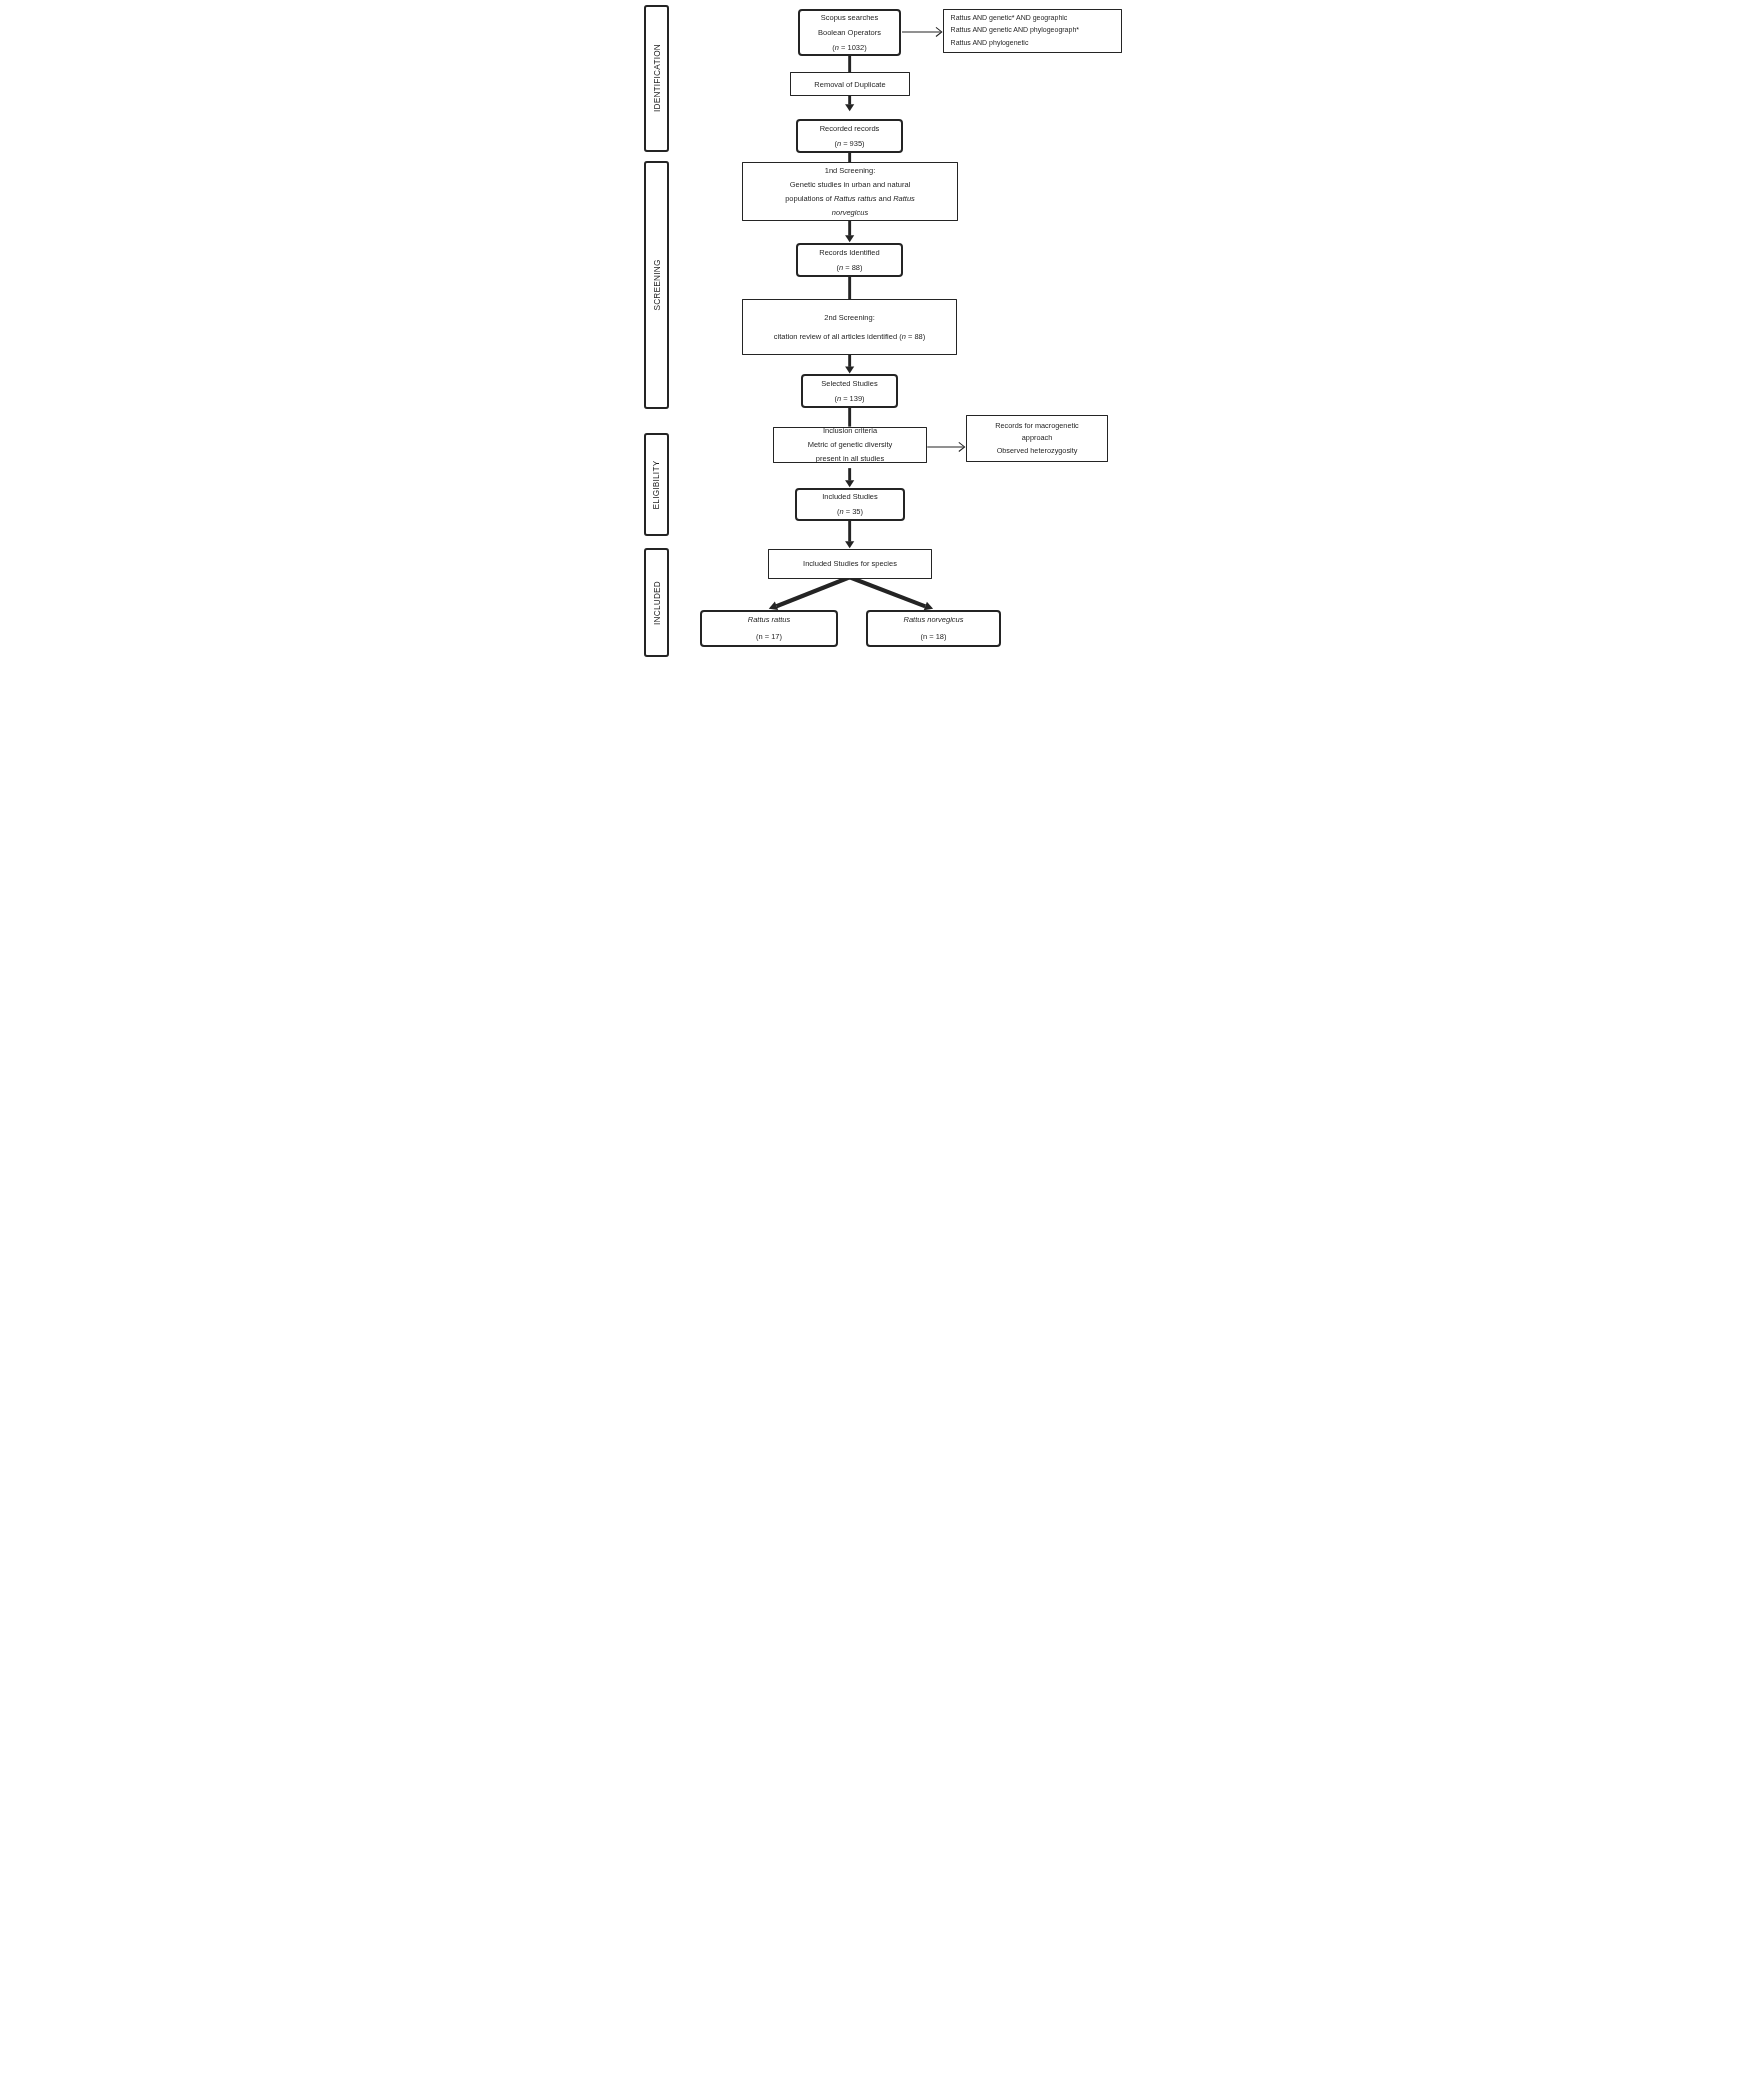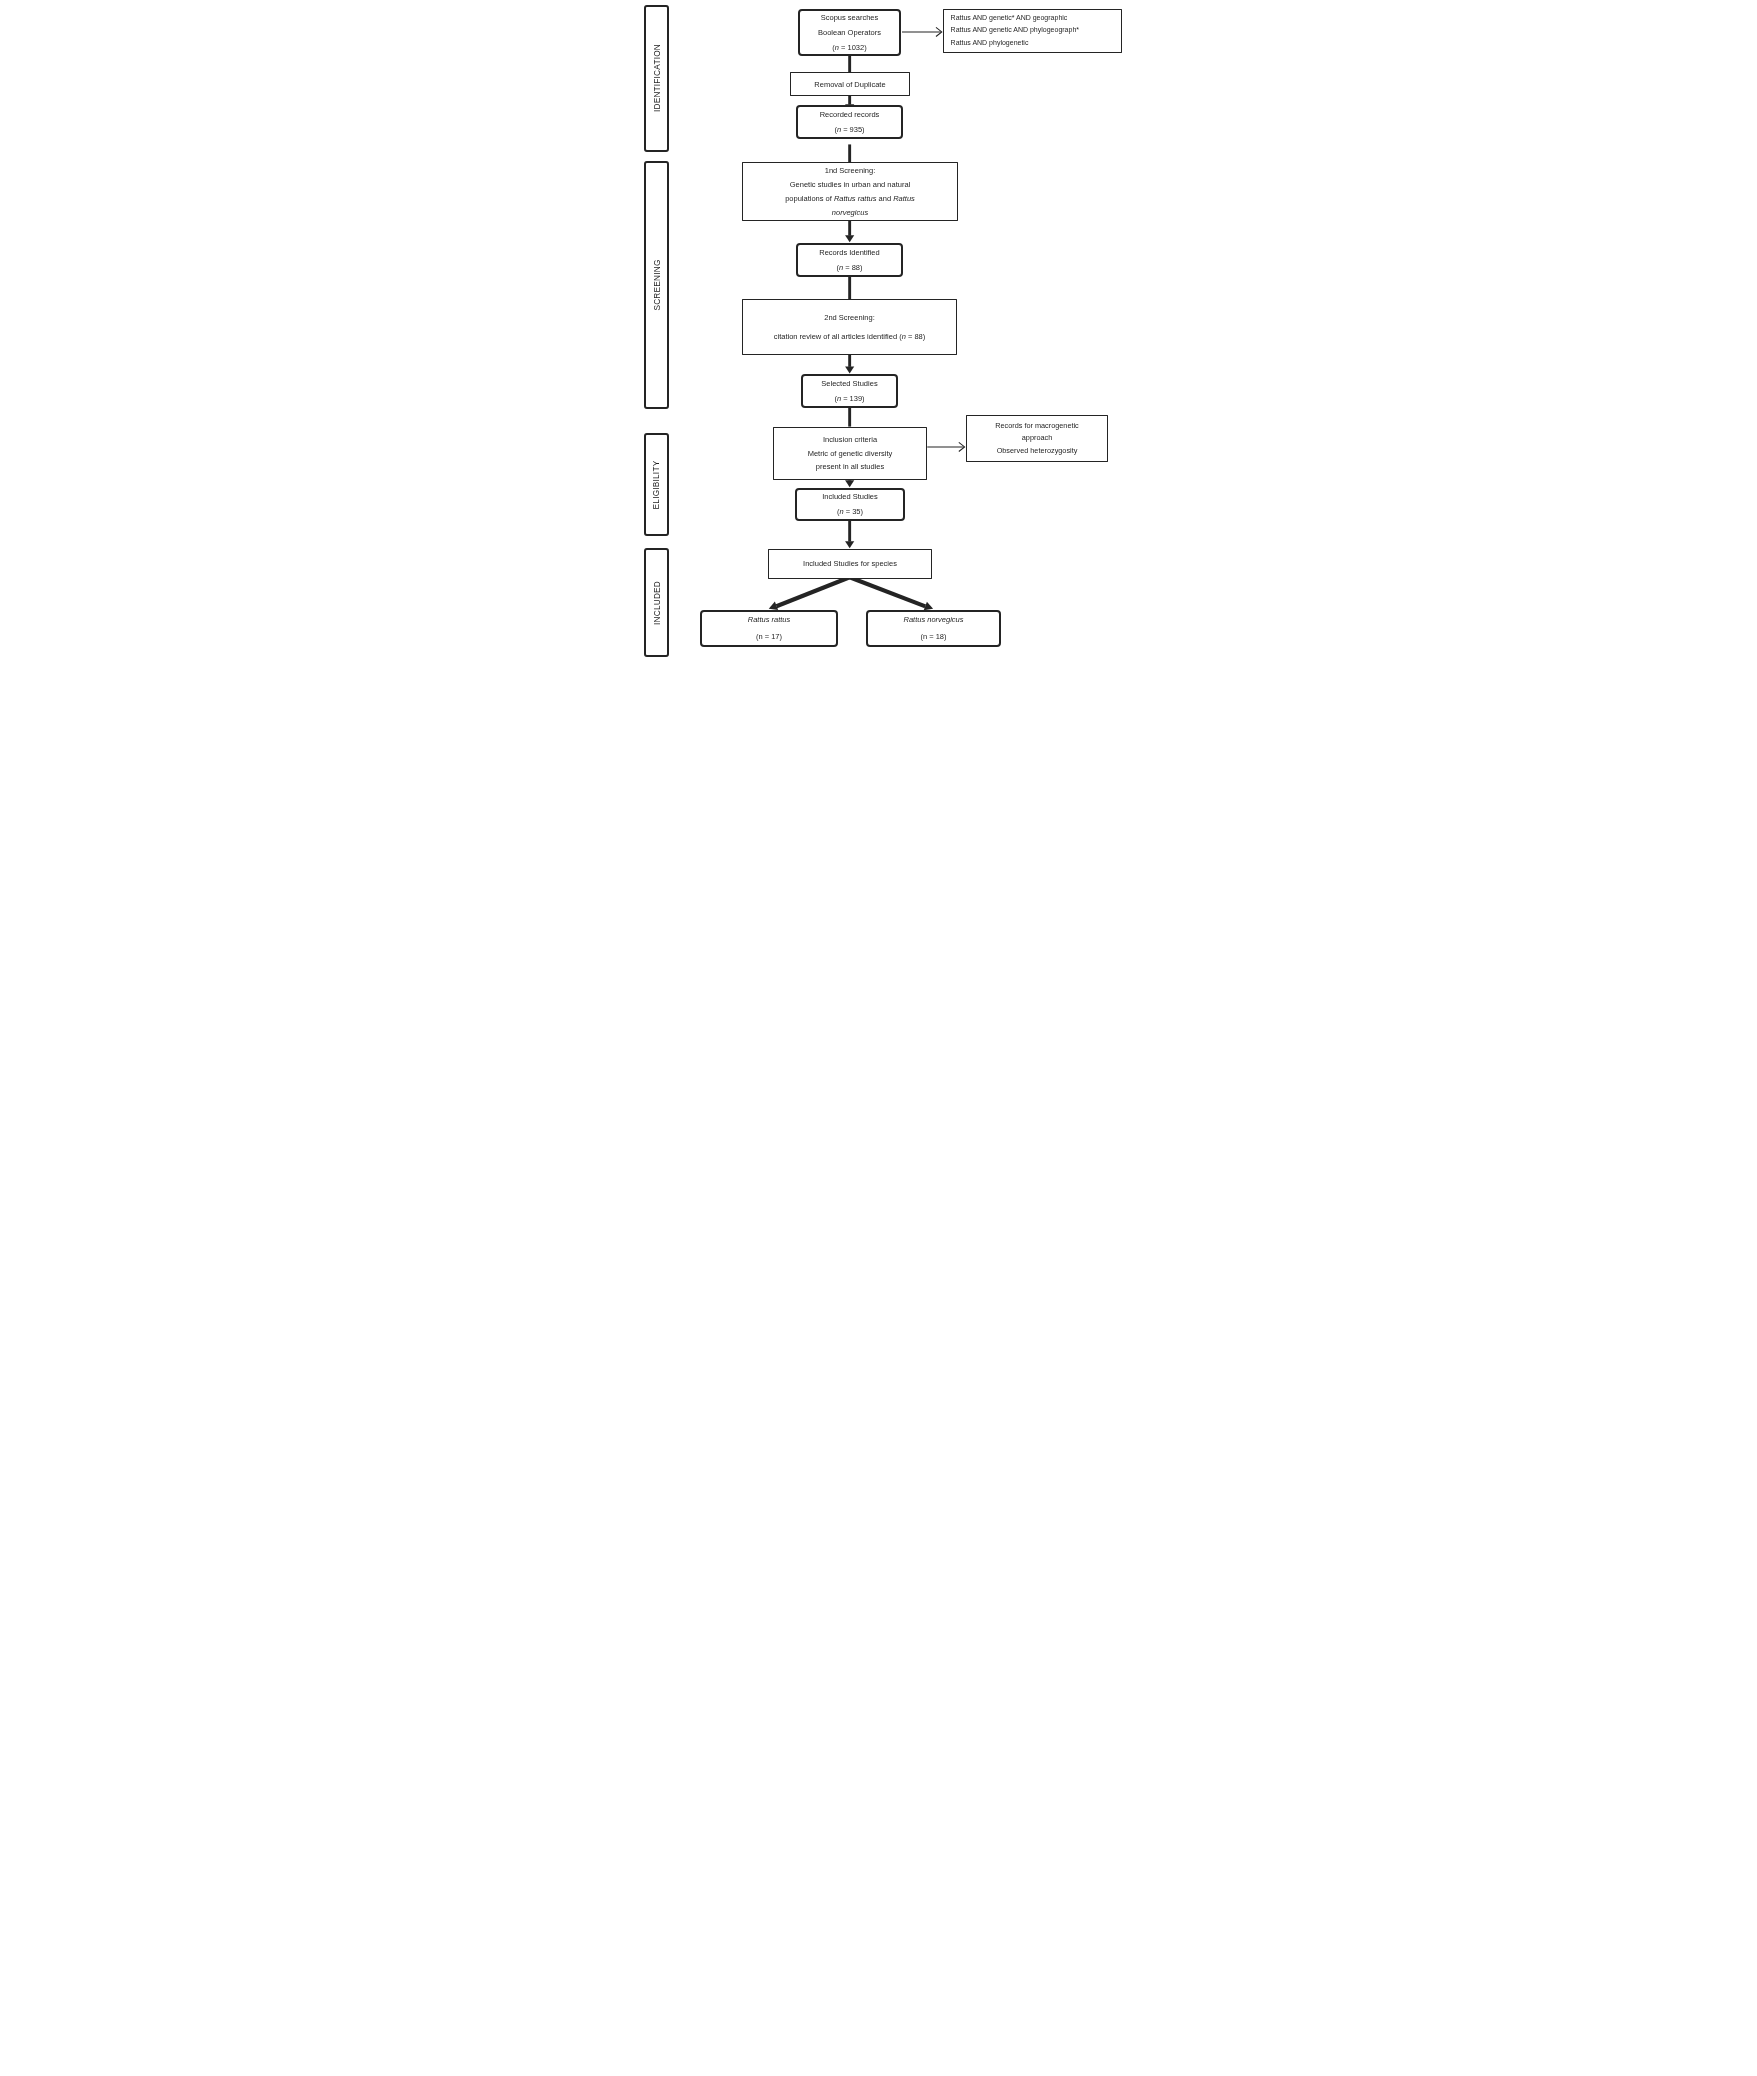--- a/index.html
+++ b/index.html
@@ -101,21 +101,21 @@
   <div class="box thin terms" style="left:310px;top:8.7px;width:179px;height:44px">
     <span class="ln">Rattus AND genetic* AND geographic</span>
     <span class="ln">Rattus AND genetic AND phylogeograph*</span>
     <span class="ln">Rattus AND phylogenetic</span>
   </div>
 
   <div class="box thin removal" style="left:157px;top:72px;width:120px;height:24px">
     <span class="ln">Removal of Duplicate</span>
   </div>
 
-  <div class="box thick" style="left:163px;top:105px;width:107px;height:34px">
+  <div class="box thick" style="left:163px;top:119px;width:107px;height:34px">
     <span class="ln">Recorded records</span>
     <span class="ln"><span>(</span><i>n</i><span> = 935)</span></span>
   </div>
 
   <div class="box thin scr1" style="left:109px;top:162px;width:216px;height:59px">
     <span class="ln">1nd Screening:</span>
     <span class="ln">Genetic studies in urban and natural</span>
     <span class="ln"><span>populations of </span><i>Rattus rattus</i><span> and </span><i>Rattus</i></span>
     <span class="ln"><i>norvegicus</i></span>
   </div>
@@ -128,21 +128,21 @@
   <div class="box thin scr2" style="left:109px;top:299px;width:215px;height:56px">
     <span class="ln">2nd Screening:</span>
     <span class="ln"><span>citation review of all articles identified (</span><i>n</i><span> = 88)</span></span>
   </div>
 
   <div class="box thick" style="left:168px;top:374px;width:97px;height:34px">
     <span class="ln">Selected Studies</span>
     <span class="ln"><span>(</span><i>n</i><span> = 139)</span></span>
   </div>
 
-  <div class="box thin inclusion" style="left:140px;top:427px;width:154px;height:53px">
+  <div class="box thin inclusion" style="left:140px;top:427px;width:154px;height:36px">
     <span class="ln">Inclusion criteria</span>
     <span class="ln">Metric of genetic diversity</span>
     <span class="ln">present in all studies</span>
   </div>
 
   <div class="box thin metadata" style="left:333px;top:415px;width:142px;height:47px">
     <span class="ln">Records for macrogenetic</span>
     <span class="ln">approach</span>
     <span class="ln">Observed heterozygosity</span>
   </div>

